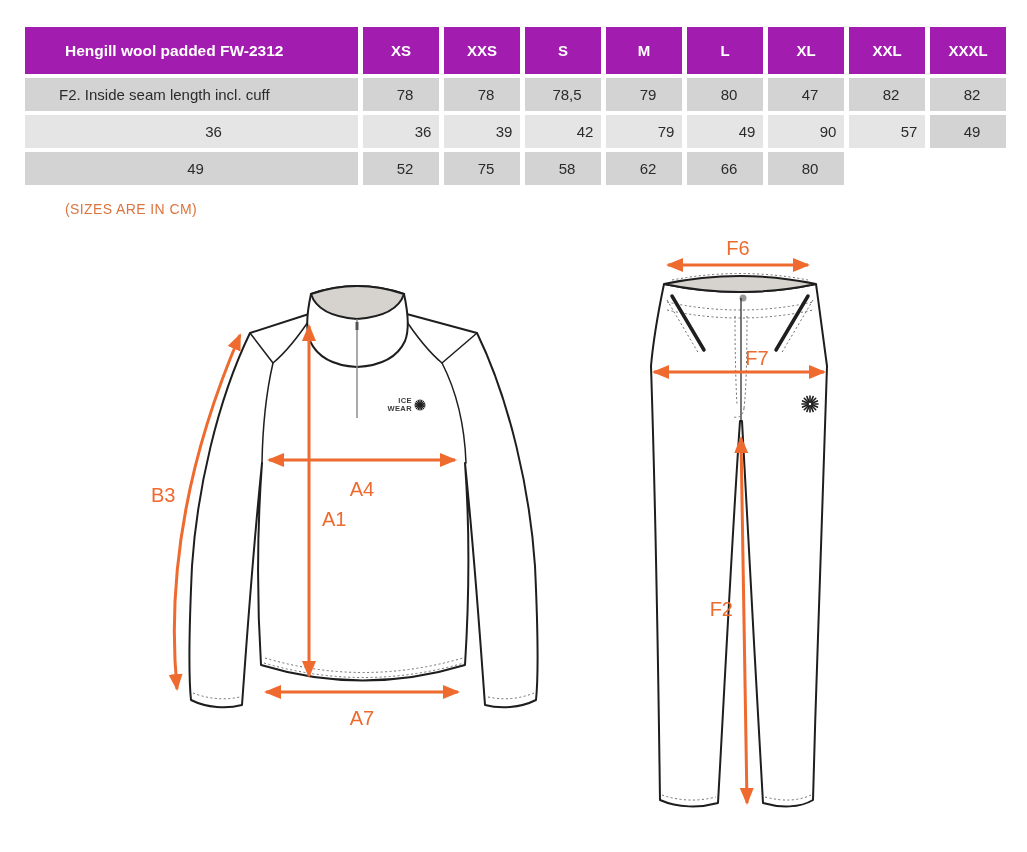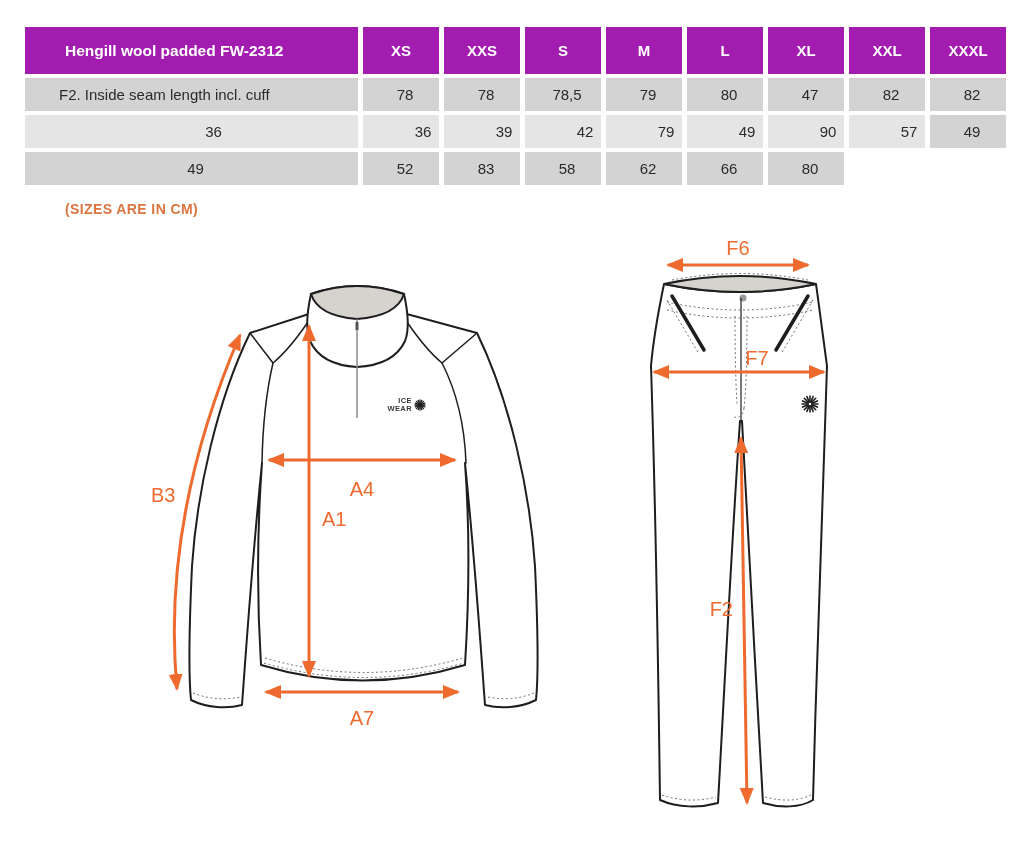--- a/index.html
+++ b/index.html
@@ -17,21 +17,21 @@
   .cell{display:flex;align-items:center;justify-content:center;
         font-size:15px;color:#2b2b2b;}
   .cell.head{background:#a21caf;color:#fff;font-weight:bold;font-size:15px;}
   .cell.product-cell{justify-content:flex-start;padding-left:40px;font-size:15.5px;}
   .cell.label-cell{justify-content:flex-start;padding-left:34px;}
   .row-dark{background:#D3D3D3;padding-left:8px;}
   .row-light{background:#E5E5E5;padding-left:44px;}
 
   
   .cm-note{position:absolute;left:65px;top:201px;font-size:14px;letter-spacing:.4px;
-           color:#DB7540;font-weight:bold;}
+           color:#DB7540;font-weight:normal;}
 
   
   .diagram{position:absolute;}
   .outline{fill:#fff;stroke:#1e1e1e;stroke-width:2;stroke-linejoin:round;stroke-linecap:round;}
   .seam{fill:none;stroke:#1e1e1e;stroke-width:1.5;stroke-linecap:round;}
   .stitch{fill:none;stroke:#6f6f6f;stroke-width:1;stroke-dasharray:2 2.5;}
   .grayfill{fill:#D6D3CF;stroke:#1e1e1e;stroke-width:2;}
   .arrow{fill:none;stroke:#EE6A2E;stroke-width:3;}
   .mlabel{fill:#EE6A2E;font-family:"Liberation Sans",sans-serif;font-size:20px;font-weight:500;}
   .logo-text{fill:#3a3a3a;font-family:"Liberation Sans",sans-serif;font-size:7.5px;
@@ -66,21 +66,21 @@
       <div class="cell value-cell row-light">36</div>
       <div class="cell value-cell row-light">39</div>
       <div class="cell value-cell row-light">42</div>
       <div class="cell value-cell row-light">79</div>
       <div class="cell value-cell row-light">49</div>
       <div class="cell value-cell row-light">90</div>
       <div class="cell value-cell row-light">57</div>
       <div class="cell value-cell row-dark">49</div>
       <div class="cell value-cell row-dark">49</div>
       <div class="cell value-cell row-dark">52</div>
-      <div class="cell value-cell row-dark">83</div>
+      <div class="cell value-cell row-dark">75</div>
       <div class="cell value-cell row-dark">58</div>
       <div class="cell value-cell row-dark">62</div>
       <div class="cell value-cell row-dark">66</div>
       <div class="cell value-cell row-dark">80</div>
     </div>
 
   <div class="cm-note">(SIZES ARE IN CM)</div>
 
   <svg class="diagram" style="left:145px;top:266px" width="420" height="478" viewBox="0 0 420 478">
     <defs>

